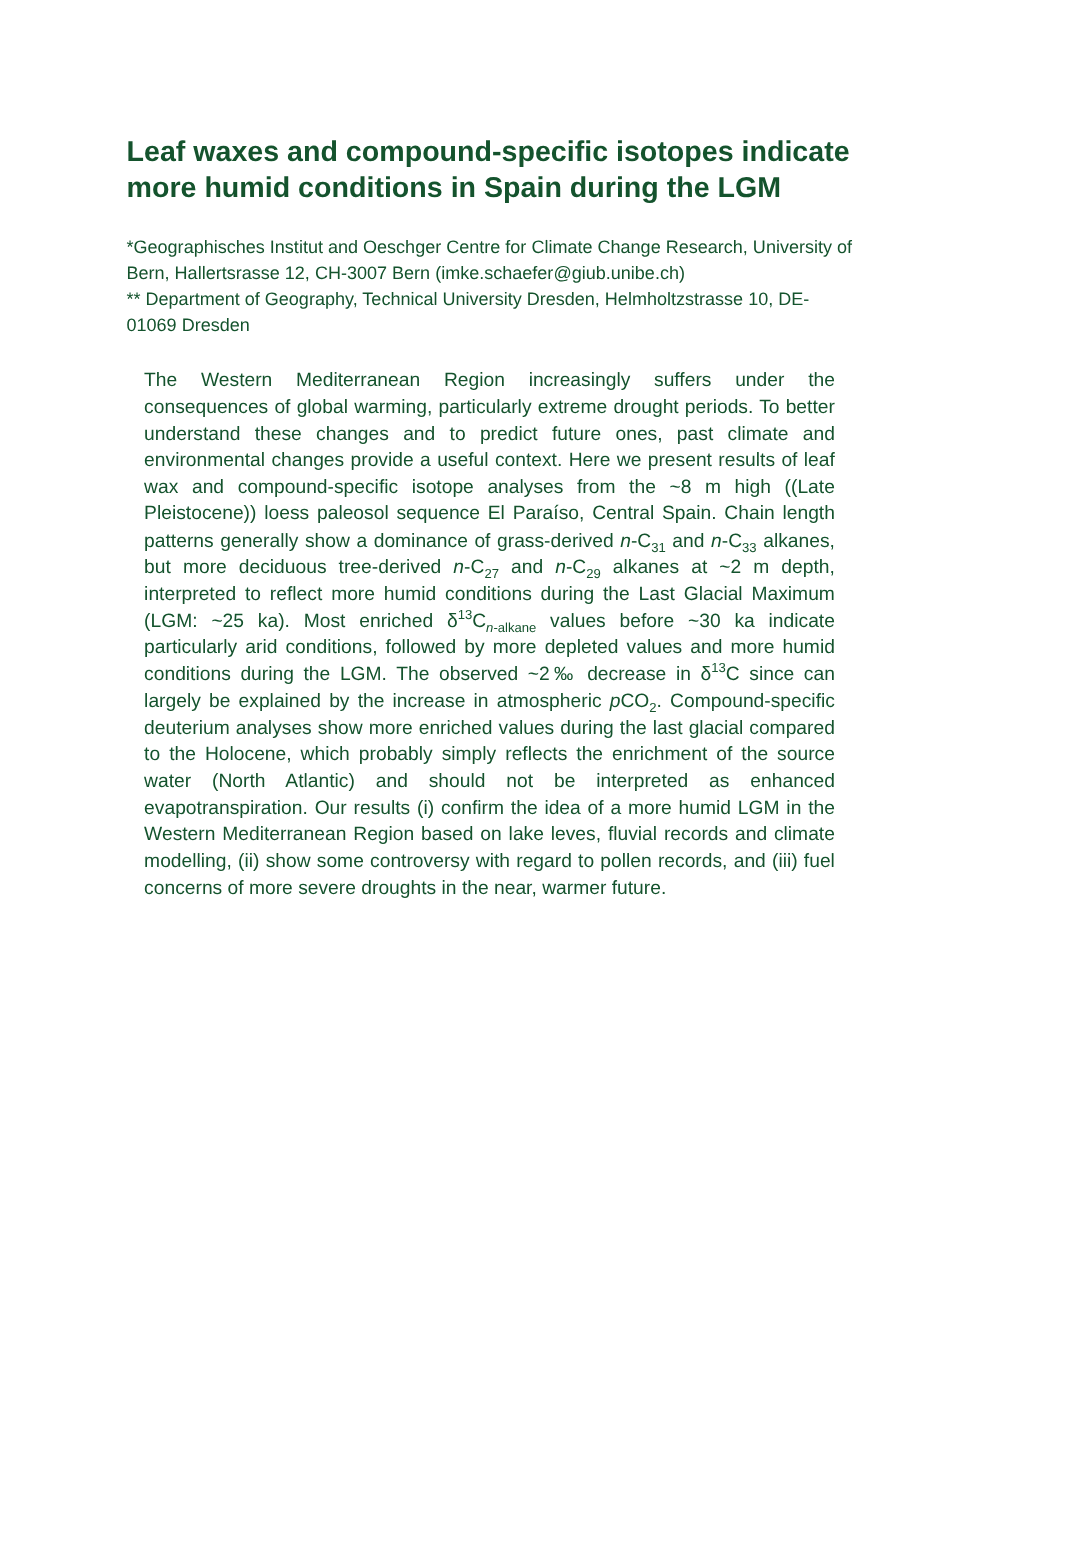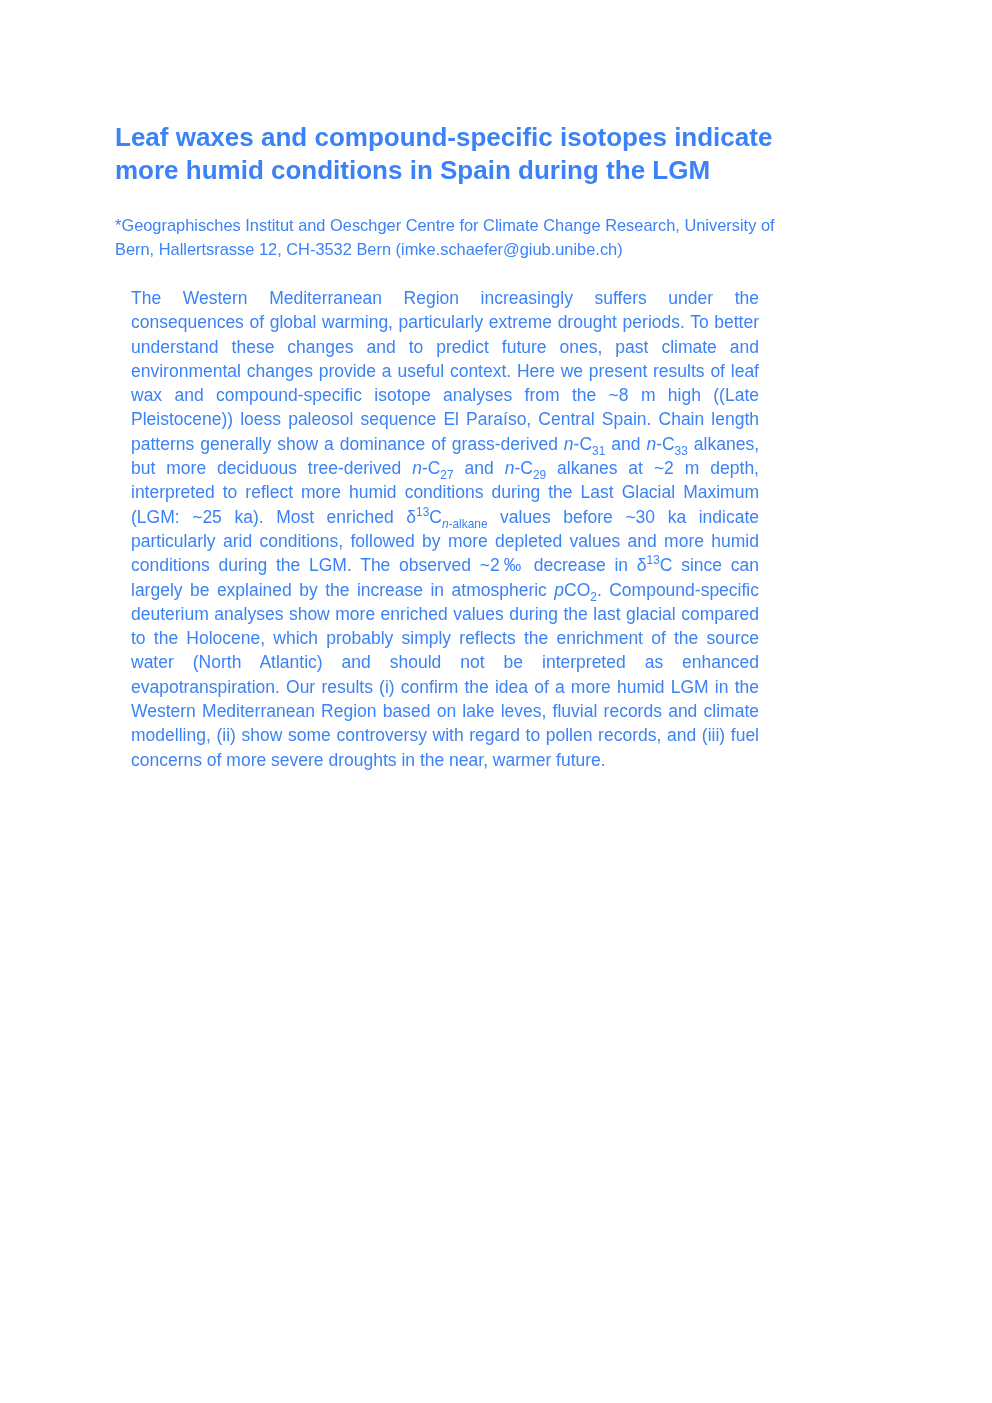--- a/index.html
+++ b/index.html
@@ -8,21 +8,21 @@
     background: #ffffff;
   }
   .page {
     position: relative;
     width: 890px;
     height: 1403px;
     box-sizing: border-box;
     background: #ffffff;
     padding: 121px 115px 0 115px;
     font-family: "Liberation Sans", sans-serif;
-    color: #3b82f6;
+    color: #14532d;
     overflow: hidden;
   }
   .paper-title {
     font-size: 26px;
     line-height: 33px;
     font-weight: bold;
     margin: 0 0 27px 0;
   }
   .authors-line {
     font-size: 17.5px;
@@ -51,17 +51,18 @@
   i { font-style: italic; }
 </style>
 </head>
 <body>
 
 <div class="page">
   <h1 class="paper-title">Leaf waxes and compound-specific isotopes indicate more humid conditions in Spain during the LGM</h1>
 
 
   <div class="affiliations">
-    <p class="affiliation">*Geographisches Institut and Oeschger Centre for Climate Change Research, University of Bern, Hallertsrasse 12, CH-3532 Bern (imke.schaefer@giub.unibe.ch)</p>
+    <p class="affiliation">*Geographisches Institut and Oeschger Centre for Climate Change Research, University of Bern, Hallertsrasse 12, CH-3007 Bern (imke.schaefer@giub.unibe.ch)</p>
+    <p class="affiliation">** Department of Geography, Technical University Dresden, Helmholtzstrasse 10, DE-01069 Dresden</p>
   </div>
 
   <p class="abstract-paragraph">The Western Mediterranean Region increasingly suffers under the consequences of global warming, particularly extreme drought periods. To better understand these changes and to predict future ones, past climate and environmental changes provide a useful context. Here we present results of leaf wax and compound-specific isotope analyses from the ~8 m high ((Late Pleistocene)) loess paleosol sequence El Paraíso, Central Spain. Chain length patterns generally show a dominance of grass-derived <i>n</i>-C<sub>31</sub> and <i>n</i>-C<sub>33</sub> alkanes, but more deciduous tree-derived <i>n</i>-C<sub>27</sub> and <i>n</i>-C<sub>29</sub> alkanes at ~2 m depth, interpreted to reflect more humid conditions during the Last Glacial Maximum (LGM: ~25 ka). Most enriched δ<sup>13</sup>C<sub><i>n</i></sub><sub>-alkane</sub> values before ~30 ka indicate particularly arid conditions, followed by more depleted values and more humid conditions during the LGM. The observed ~2‰ decrease in δ<sup>13</sup>C since can largely be explained by the increase in atmospheric <i>p</i>CO<sub>2</sub>. Compound-specific deuterium analyses show more enriched values during the last glacial compared to the Holocene, which probably simply reflects the enrichment of the source water (North Atlantic) and should not be interpreted as enhanced evapotranspiration. Our results (i) confirm the idea of a more humid LGM in the Western Mediterranean Region based on lake leves, fluvial records and climate modelling, (ii) show some controversy with regard to pollen records, and (iii) fuel concerns of more severe droughts in the near, warmer future.</p>
 </div>
 
 </body></html>

